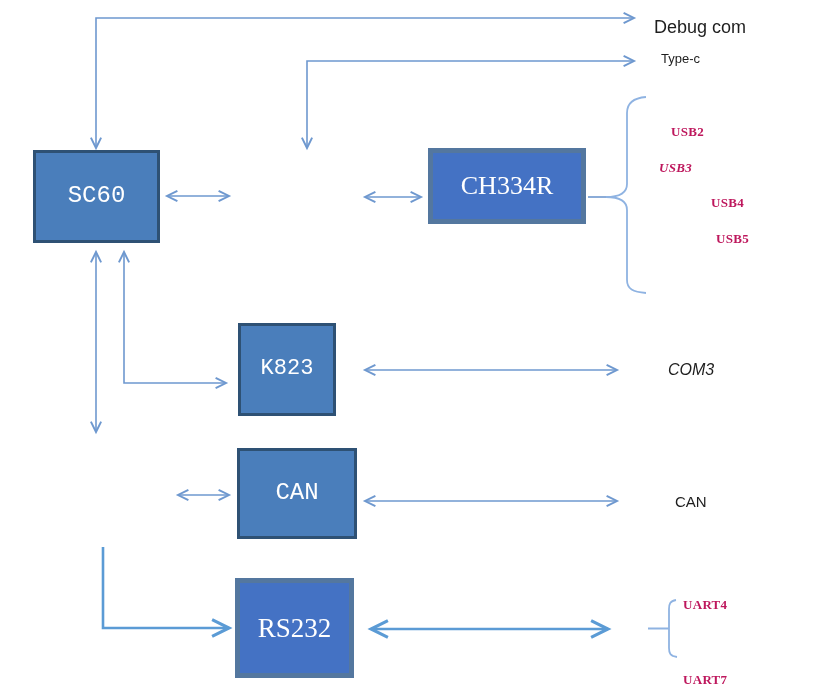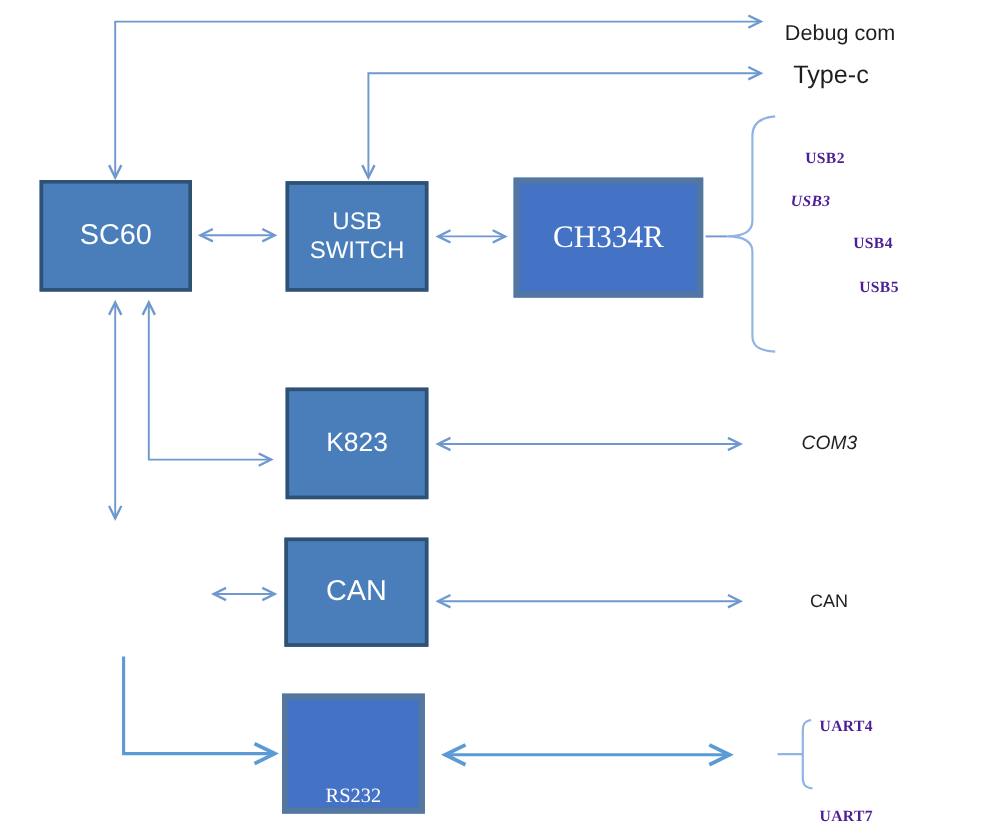--- a/index.html
+++ b/index.html
@@ -10,28 +10,28 @@
   svg.wires{position:absolute;left:0;top:0;width:829px;height:693px;}
   .conn{fill:none;stroke:var(--connector);stroke-width:1.6px;}
   .conn-strong{fill:none;stroke:var(--connector-strong);stroke-width:2.6px;}
   .brace{fill:none;stroke:var(--brace);stroke-width:1.8px;}
   .mkn{fill:none;stroke:var(--connector);stroke-width:1.2px;}
   .mks{fill:none;stroke:var(--connector-strong);stroke-width:1.2px;}
   .blk{
     position:absolute;display:flex;align-items:center;justify-content:center;
     text-align:center;color:#ffffff;box-sizing:border-box;line-height:1.2;
   }
-  .blk-a{background:var(--block-fill-a);border:3px solid var(--block-border-a);}
+  .blk-a{background:var(--block-fill-a);border:3px solid var(--block-border-a);font-family:Liberation Mono, monospace;}
   .blk-b{background:var(--block-fill-b);border:5px solid var(--block-border-b);}
   .serif{font-family:"Liberation Serif",serif;}
   .wrap-narrow{width:80px;margin:0 auto;}
   .lbl{position:absolute;color:var(--label-text);white-space:nowrap;}
   .lbl-bold-serif{
     position:absolute;font-family:"Liberation Serif",serif;font-weight:bold;
-    font-size:13px;color:#4c1d95;white-space:nowrap;letter-spacing:0.3px;
+    font-size:13px;color:#be185d;white-space:nowrap;letter-spacing:0.3px;
   }
 </style>
 </head>
 <body>
 
 <div class="canvas">
 
   <svg class="wires" viewBox="0 0 829 693">
     <defs>
       <marker id="ae" orient="auto" markerWidth="12" markerHeight="10" refX="7.5" refY="4" markerUnits="strokeWidth">
@@ -62,43 +62,40 @@
     <line class="conn-strong" x1="371" y1="629" x2="608" y2="629" marker-start="url(#ass)" marker-end="url(#aes)"></line>
 
     <path class="brace" d="M646,97 C633,98 627,103 627,113 L627,184 C627,192 621,197 606,197 C621,197 627,202 627,210 L627,280 C627,289 633,292 646,293"></path>
     <path class="brace" d="M648,628.5 L669,628.5 M676,600 C670,601 669,604 669,609 L669,648 C669,653 670,656 677,657"></path>
   </svg>
 
   <div class="blk blk-a" style="left:33px;top:150px;width:127px;height:93px;font-size:24px;">
     <span>SC60</span>
   </div>
 
-  <div class="blk blk-a" style="left:238px;top:151px;width:119px;height:92px;font-size:20px;">
-    <span class="wrap-narrow">USB SWITCH</span>
-  </div>
 
-  <div class="blk blk-b serif" style="left:428px;top:148px;width:158px;height:100px;font-size:26px;">
+  <div class="blk blk-b serif" style="left:428px;top:148px;width:158px;height:76px;font-size:26px;">
     <span>CH334R</span>
   </div>
 
-  <div class="blk blk-a" style="left:238px;top:323px;width:119px;height:93px;font-size:22px;">
+  <div class="blk blk-a" style="left:238px;top:323px;width:98px;height:93px;font-size:22px;">
     <span>K823</span>
   </div>
 
 
   <div class="blk blk-a" style="left:237px;top:448px;width:120px;height:91px;font-size:24px;">
     <span>CAN</span>
   </div>
 
-  <div class="blk blk-b serif" style="left:235px;top:578px;width:119px;height:100px;font-size:17px;align-items:flex-end;">
+  <div class="blk blk-b serif" style="left:235px;top:578px;width:119px;height:100px;font-size:27px;">
     <span>RS232</span>
   </div>
 
   <div class="lbl" style="left:654px;top:17px;font-size:18px;">Debug com</div>
-  <div class="lbl" style="left:661px;top:51px;font-size:21px;">Type-c</div>
+  <div class="lbl" style="left:661px;top:51px;font-size:13px;">Type-c</div>
 
   <div class="lbl-bold-serif" style="left:671px;top:124px;">USB2</div>
   <div class="lbl-bold-serif" style="left:659px;top:160px;font-style:italic;">USB3</div>
   <div class="lbl-bold-serif" style="left:680px;top:195px;margin-left:31px;">USB4</div>
   <div class="lbl-bold-serif" style="left:671px;top:231px;margin-left:45px;">USB5</div>
 
   <div class="lbl" style="left:668px;top:361px;font-size:16px;font-style:italic;">COM3</div>
   <div class="lbl" style="left:675px;top:493px;font-size:15px;">CAN</div>
 
   <div class="lbl-bold-serif" style="left:683px;top:597px;">UART4</div>

